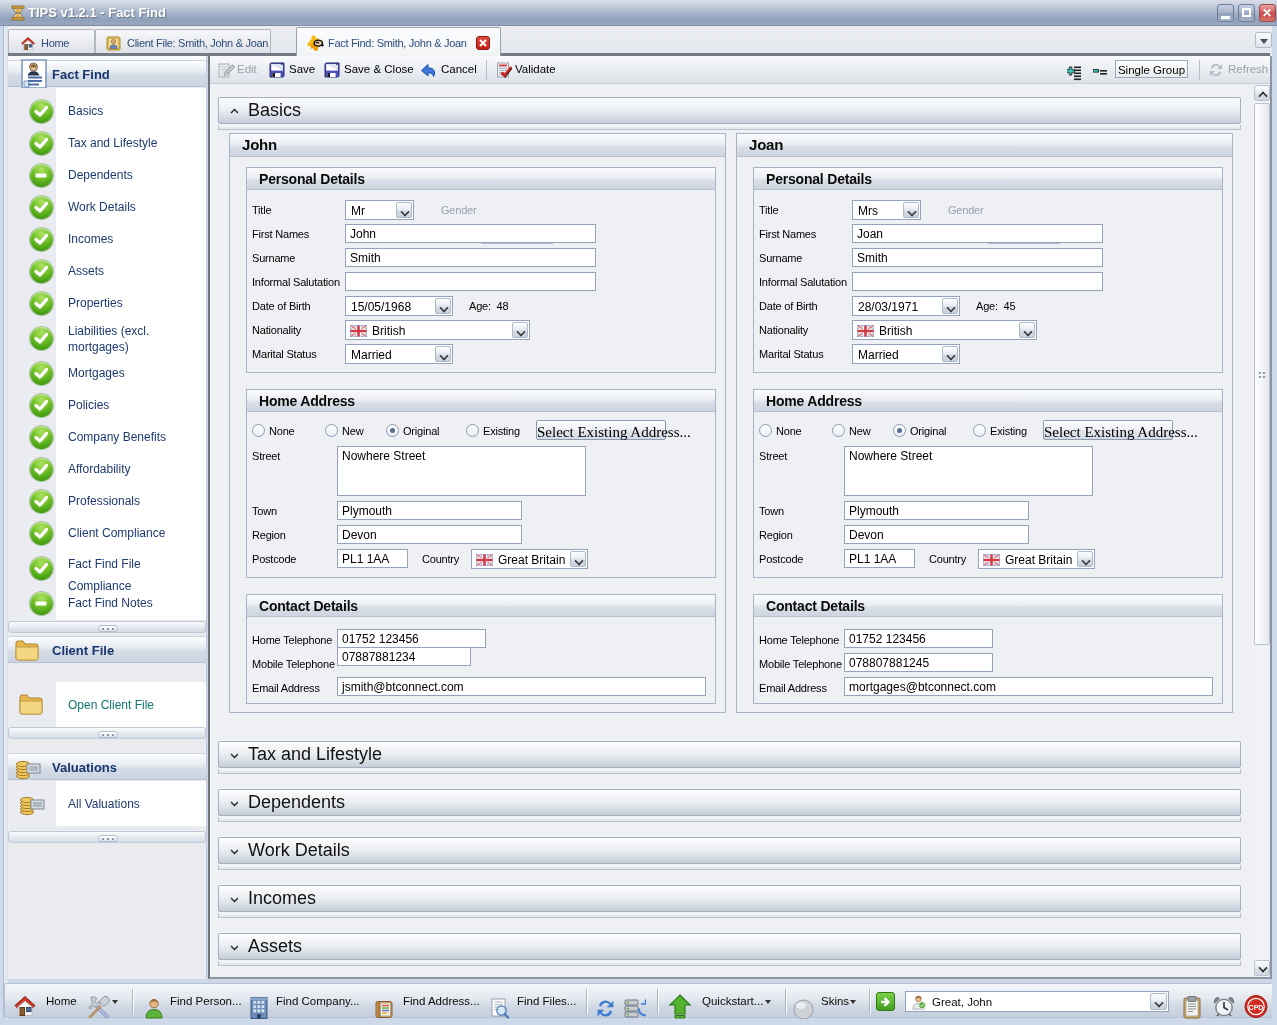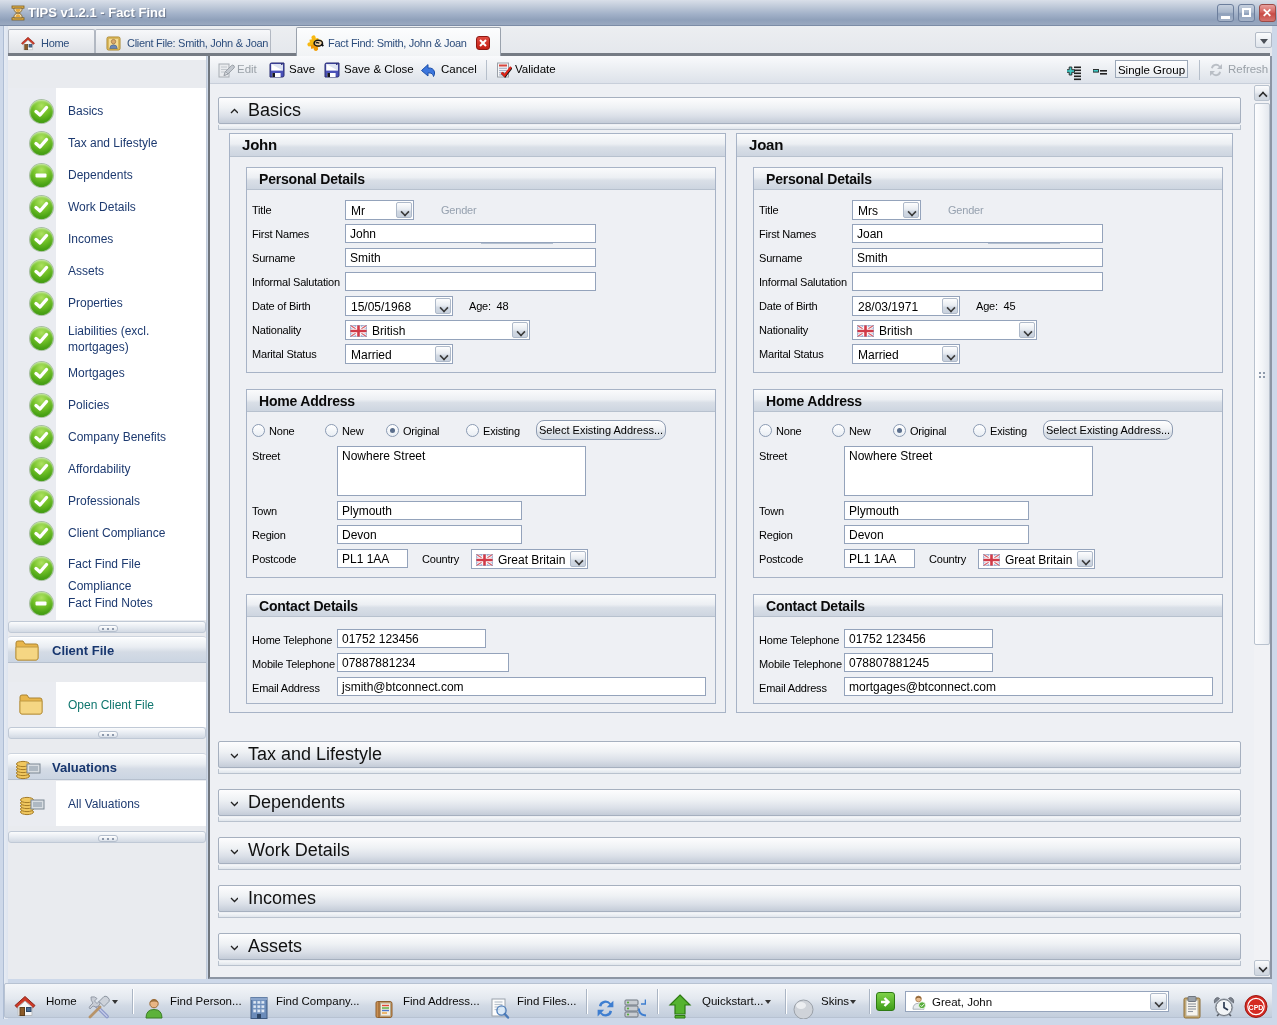--- a/index.html
+++ b/index.html
@@ -74,22 +74,22 @@
 .combo { position:absolute; height:20px; border:1px solid #94a3bb; background:#fff; }
 .combo .cv { position:absolute; left:5px; top:3px; font-size:12px; }
 .cbtn { position:absolute; right:1px; top:1px; width:16px; height:16px; border:1px solid #aeb9c9; border-radius:2px;
   background:linear-gradient(180deg,#fdfdfe 0,#e9edf2 45%,#d3dae4 60%,#c8d1dd 100%); }
 .cbtn:after { content:""; position:absolute; left:4px; top:5px; width:6px; height:6px; border-right:2px solid #3a3a3a; border-bottom:2px solid #3a3a3a; transform:rotate(45deg) scale(.8); }
 .combo.dis { background:#e9edf2; border-color:#b3bfcf;margin-top:24px; }
 .combo.dis .cv { color:#9aa6b4; }
 .combo.dis .cbtn:after { border-color:#9aa6b4; }
 .radio { position:absolute; width:13px; height:13px; border-radius:50%; border:1px solid #8b9bb3; background:linear-gradient(180deg,#fff,#e9eef4); }
 .radio.sel:after { content:""; position:absolute; left:3px; top:3px; width:5px; height:5px; border-radius:50%; background:#5a6e8c; }
-.pushbtn { position:absolute; border:1px solid #8e9cb2; border-radius:8px;
-  background:linear-gradient(180deg,#fefefe 0,#f0f2f5 45%,#dfe4ea 60%,#d4dbe4 100%); font-size:11px; text-align:center; white-space:nowrap; }
+.pushbtn { position:absolute; border:1px solid #8e9cb2; border-radius:2px;
+  background:linear-gradient(180deg,#fefefe 0,#f0f2f5 45%,#dfe4ea 60%,#d4dbe4 100%); font-size:15px; text-align:center; white-space:nowrap;font-family:Liberation Serif, serif; }
 
 
 #vscroll { left:1254px; top:84px; width:16px; height:893px; background:#f1f2f5; }
 .sbtn { position:absolute; left:0; width:16px; height:16px; border:1px solid #b9c2ce; border-radius:2px;
   background:linear-gradient(180deg,#fbfcfd 0,#e9ecf1 45%,#d8dde5 60%,#cfd6df 100%); }
 .sbtn:after { content:""; position:absolute; left:4px; width:6px; height:6px; border-right:2px solid #2d2d2d; border-bottom:2px solid #2d2d2d; }
 #sbup:after { top:6px; transform:rotate(-135deg) scale(.8); }
 #sbdown:after { top:3px; transform:rotate(45deg) scale(.8); }
 #sthumb { position:absolute; left:0; top:19px; width:16px; height:542px; border:1px solid #b9c2ce; border-radius:2px;
   background:linear-gradient(90deg,#fdfdfe 0,#f3f5f8 50%,#e4e8ee 100%); }
@@ -162,20 +162,33 @@
       </svg>
     </span>
   </div>
 <div class="abs" id="darkline"></div>
 <div class="abs" id="tablistbtn" style="left:1255px;top:32px;width:17px;height:16px;border:1px solid #b2bac6;border-radius:2px;background:linear-gradient(180deg,#fbfcfd,#dfe4eb);">
     <span style="position:absolute;left:4px;top:6px;width:0;height:0;border-left:4px solid transparent;border-right:4px solid transparent;border-top:5px solid #4a4f57;"></span>
   </div>
 
 <div class="abs" id="leftedge"></div>
 <div class="abs" id="sidebar">
+  <div class="caption" style="top:4px;">
+    <svg style="position:absolute;left:13px;top:-2px;" width="26" height="30" viewBox="0 0 26 30">
+      <rect x="1" y="1" width="24" height="28" fill="#fff" stroke="#7a95c2" stroke-width="1.5"></rect>
+      <path d="M3 22 L8 22 L8 28 L3 28 Z" fill="#dce6f2" stroke="#7a95c2" stroke-width="1"></path>
+      <circle cx="12.5" cy="8" r="4" fill="#e8c49a" stroke="#5f4a32" stroke-width=".8"></circle>
+      <path d="M9.5 6.5 Q12.5 3.5 15.5 6.5 L15 9 Q12.5 7.5 10 9 Z" fill="#8a6d3b"></path>
+      <path d="M6.5 16.5 Q9 11.5 12.5 12.5 Q16 11.5 18.5 16.5 Z" fill="#27364e"></path>
+      <rect x="7" y="17.5" width="14" height="2" fill="#4b6ea8"></rect>
+      <rect x="7" y="21" width="14" height="2" fill="#4b6ea8"></rect>
+      <rect x="7" y="24.5" width="11" height="2" fill="#4b6ea8"></rect>
+    </svg>
+    <span class="ct">Fact Find</span>
+  </div>
   <div class="navwrap" style="top:32px;height:532px;">
     <div class="navstrip"></div>
     <div class="navitem" style="top:7px;">
         <span class="gcirc" style="top:5px;">
           <svg width="22" height="22">
             <path d="M6 11.5 L10 15 L16.5 7.5" fill="none" stroke="#fff" stroke-width="3.4" stroke-linecap="round" stroke-linejoin="round"></path>
           </svg>
         </span>
         <span class="lbl" style="top:9px;">Basics</span>
       </div>
@@ -535,21 +548,21 @@
           <span class="cbtn"></span>
         </span>
     </div>
     <div class="gbox" style="left:16px;top:460px;width:470px;height:110px;">
       <div class="ghead pershead">
           <span class="gt">Contact Details</span>
         </div>
       <span class="flabel" style="left:5px;top:39px;">Home Telephone</span>
       <span class="finput" style="left:90px;top:34px;width:149px;">01752 123456</span>
       <span class="flabel" style="left:5px;top:63px;">Mobile Telephone</span>
-      <span class="finput" style="left:90px;top:58px;width:172px;">07887881234</span>
+      <span class="finput" style="left:90px;top:52px;width:134px;">07887881234</span>
       <span class="flabel" style="left:5px;top:87px;">Email Address</span>
       <span class="finput" style="left:90px;top:82px;width:369px;">jsmith@btconnect.com</span>
     </div>
   </div>
 
   <div class="gbox" style="left:526px;top:49px;width:497px;height:580px;">
     <div class="ghead">
         <span class="gt" style="font-size:15px;top:2px;">Joan</span>
       </div>
     <div class="gbox" style="left:16px;top:33px;width:470px;height:206px;">

